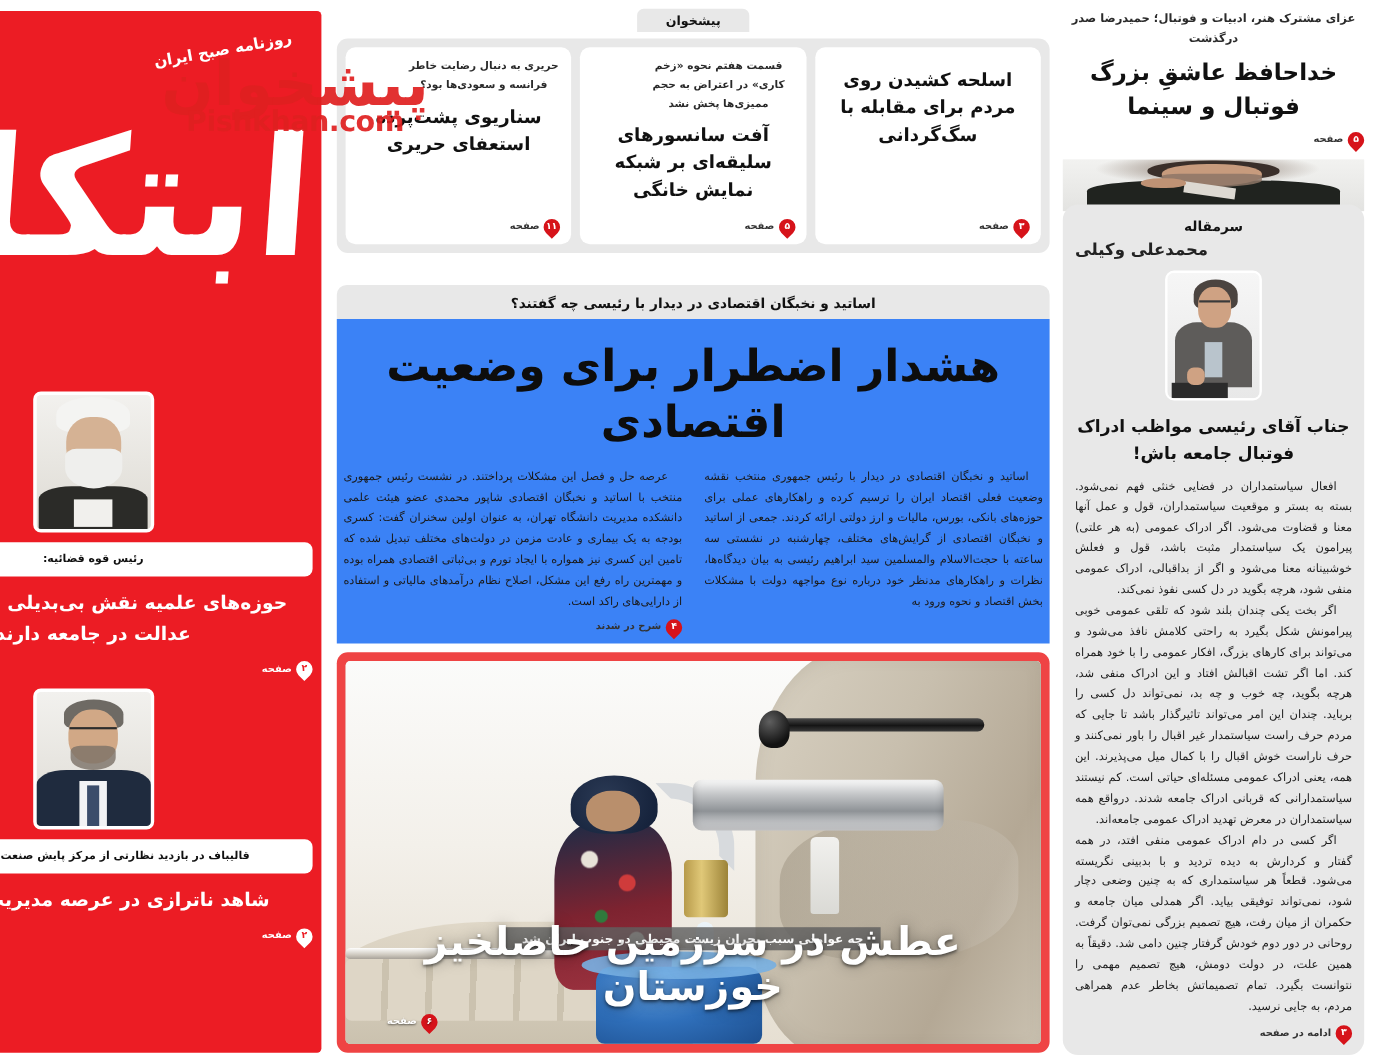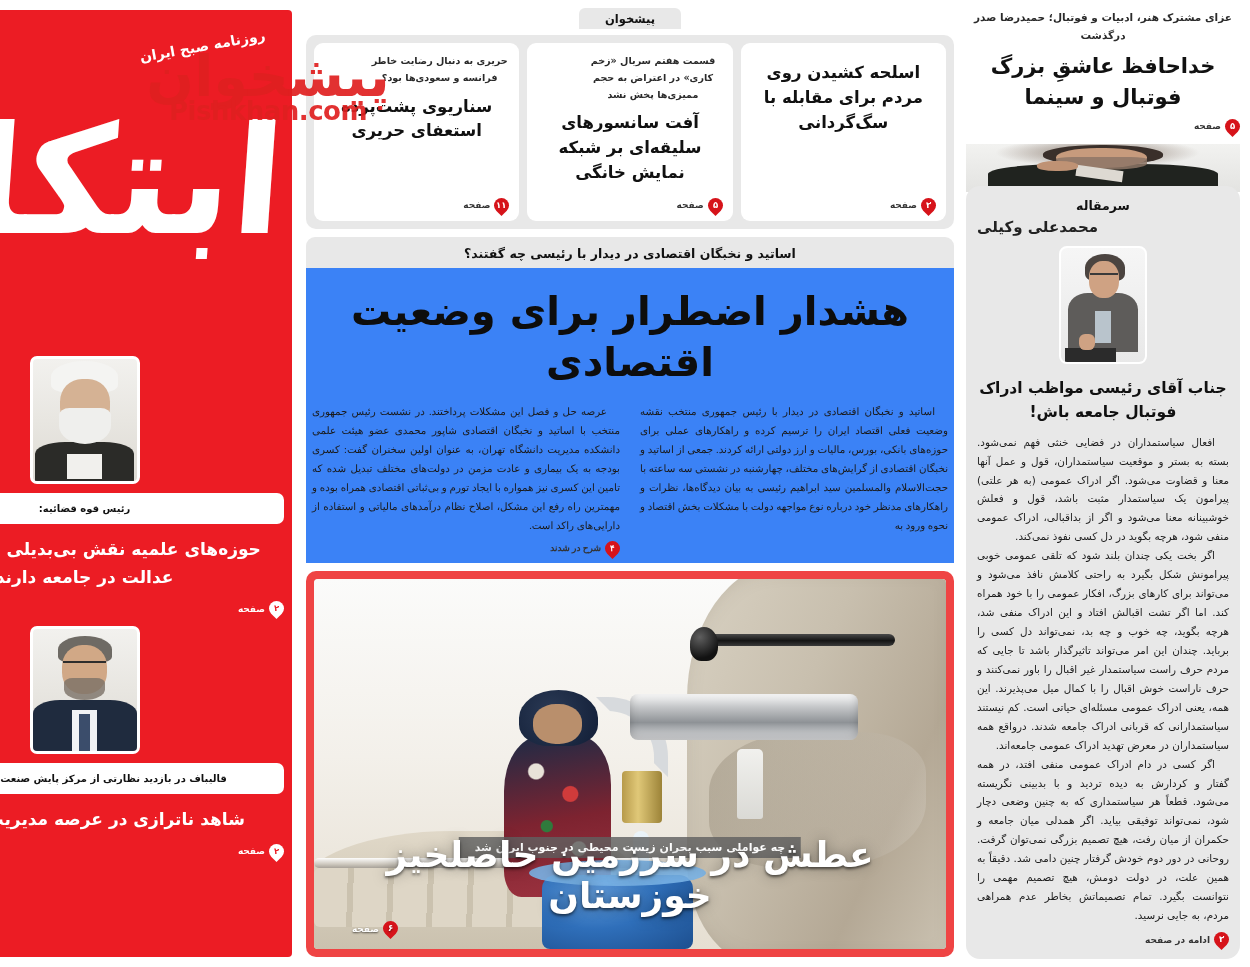--- a/index.html
+++ b/index.html
@@ -235,20 +235,21 @@
     margin-top: 8px;
     letter-spacing: -.3px;
   }
   .pk-foot { margin-top: auto; padding-top: 7px; }
 
   .lead-kicker-wrap {
     background: #e8e8e8;
     border-radius: 9px 9px 0 0;
     padding: 6px 12px;
     text-align: center;
+    margin-top: 21px;
   }
   .lead-kicker {
     font-size: 12.5px;
     font-weight: bold;
     color: #111;
   }
   .lead-block {
     background: #3b82f6;
     padding: 2px 2px 0;
   }
@@ -267,21 +268,20 @@
     gap: 20px;
     padding: 0 4px 6px;
   }
   .lead-col {
     flex: 1 1 0;
     font-size: 10.3px;
     line-height: 1.85;
     text-align: justify;
     color: #1a1a1a;
     min-width: 0;
-    font-family: Liberation Serif, serif;
   }
   .lead-col p { text-indent: 13px; }
   .lead-more { display: flex; align-items: center; gap: 4px; font-size: 9px; font-weight: 600; color: #333; margin-top: 5px; }
 
   .photo-block {
     background: #ef4444;
     border-radius: 10px;
     padding: 8px;
     flex: 1 1 auto;
     display: flex;
@@ -642,21 +642,21 @@
         <div class="pk-headline">اسلحه کشیدن روی مردم برای مقابله با سگ‌گردانی</div>
         <div class="pk-foot">
           <div class="page-ref">
             <span class="pin"><span>۳</span></span>
             <span>صفحه</span>
           </div>
         </div>
       </div>
 
       <div class="pk-card">
-        <div class="pk-kicker">قسمت هفتم سریال «زخم کاری» در اعتراض به حجم ممیزی‌ها پخش نشد</div>
+        <div class="pk-kicker">قسمت هفتم نحوه «زخم کاری» در اعتراض به حجم ممیزی‌ها پخش نشد</div>
         <div class="pk-headline">آفت سانسورهای سلیقه‌ای بر شبکه نمایش خانگی</div>
         <div class="pk-foot">
           <div class="page-ref">
             <span class="pin"><span>۵</span></span>
             <span>صفحه</span>
           </div>
         </div>
       </div>
 
       <div class="pk-card">

